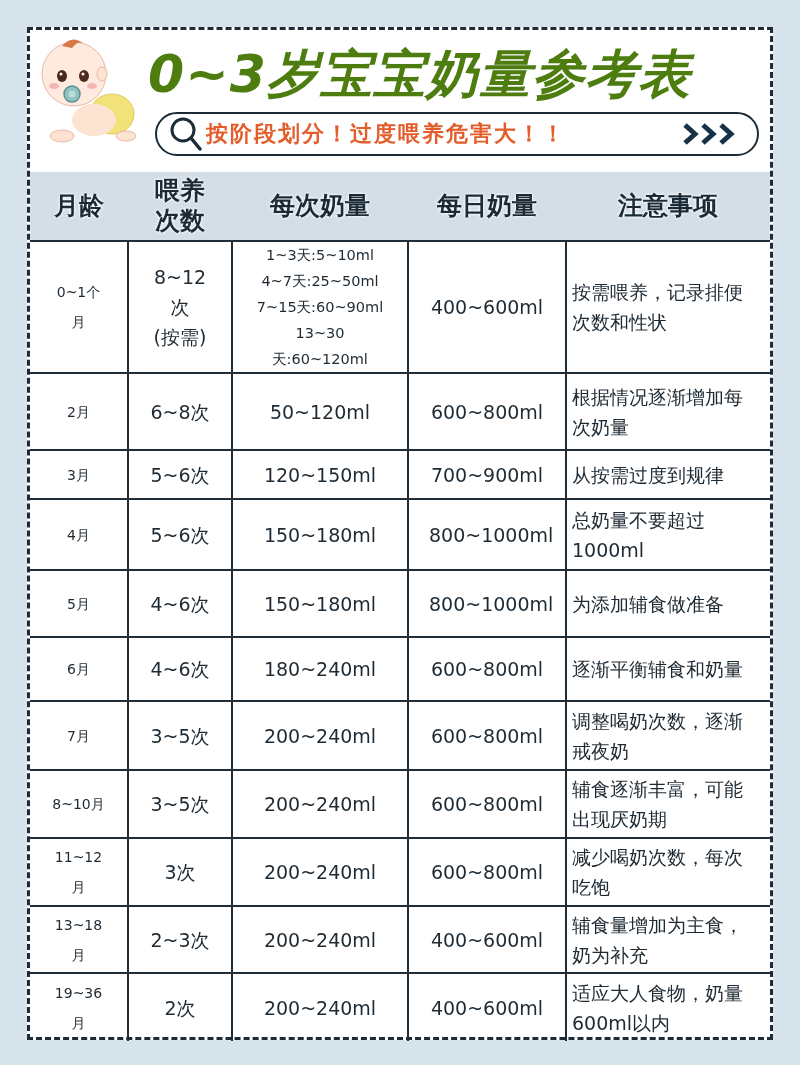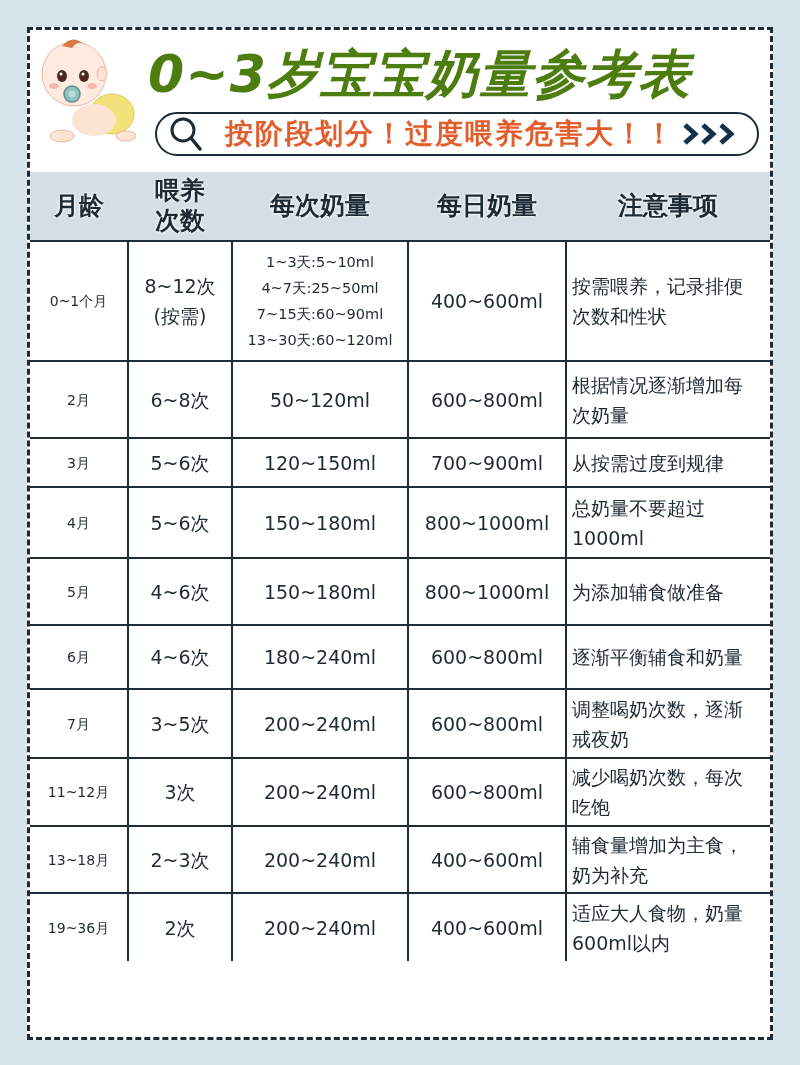--- a/index.html
+++ b/index.html
@@ -2,25 +2,25 @@
 <html><head>
 <meta charset="utf-8">
 <style>
   html,body{margin:0;padding:0;}
   body{width:800px;height:1065px;background:#d7e3eb;position:relative;overflow:hidden;font-family:"DejaVu Sans","Liberation Sans",sans-serif;color:#1e2a33;}
   .frame{position:absolute;left:27px;top:27px;width:746px;height:1013px;background:#ffffff;border:3px dashed #1c2b36;box-sizing:border-box;}
   .baby{position:absolute;left:32px;top:32px;width:112px;height:118px;}
   .title{position:absolute;left:148px;top:40px;width:615px;height:68px;font-size:52px;font-weight:bold;font-style:italic;color:#4d7c0f;letter-spacing:1px;white-space:nowrap;line-height:68px;font-family:"DejaVu Sans",sans-serif;}
   .pill{position:absolute;left:155px;top:112px;width:604px;height:44px;border:2px solid #1c2b36;border-radius:24px;box-sizing:border-box;background:#fff;display:flex;align-items:center;}
   .pill .mag{width:38px;height:38px;margin-left:10px;}
-  .pill .sub{color:#e35d2b;font-size:28px;font-weight:bold;margin-left:20px;letter-spacing:2px;white-space:nowrap;}
+  .pill .sub{color:#e35d2b;font-size:22px;font-weight:bold;margin-left:1px;letter-spacing:2px;white-space:nowrap;}
   .pill .arrows{margin-left:auto;margin-right:18px;width:58px;height:26px;}
   table{position:absolute;left:30px;top:172px;width:740px;border-collapse:collapse;table-layout:fixed;}
   th{background:#d3dee6;height:68px;font-size:25px;font-weight:bold;color:#1a2a36;text-shadow:0 0 3px #fff,0 0 3px #fff;padding:0;line-height:30px;border:none;}
-  td{border:2px solid #1f2d38;text-align:center;font-size:19px;color:#1e2a33;padding:0 14px;line-height:30px;}
+  td{border:2px solid #1f2d38;text-align:center;font-size:19px;color:#1e2a33;padding:0 20px;line-height:30px;}
   td:first-child{border-left:none;font-weight:normal;font-size:14px;}
   td:last-child{border-right:none;text-align:left;padding-left:5px;font-size:19px;}
   tr:last-child td{border-bottom:none;}
   .small{font-size:14.5px;line-height:26px;}
   .c0{width:98px}.c1{width:104px}.c2{width:176px}.c3{width:158px}.c4{width:204px}
 </style>
 </head>
 <body>
 
 <div class="frame"></div>
@@ -154,20 +154,31 @@
         <td>
           <div>3~5次</div>
         </td>
         <td>
           <div>200~240ml</div>
         </td>
         <td>600~800ml</td>
         <td>调整喝奶次数，逐渐戒夜奶</td>
       </tr>
       <tr style="height: 68px;">
+        <td>8~10月</td>
+        <td>
+          <div>3~5次</div>
+        </td>
+        <td>
+          <div>200~240ml</div>
+        </td>
+        <td>600~800ml</td>
+        <td>辅食逐渐丰富，可能出现厌奶期</td>
+      </tr>
+      <tr style="height: 68px;">
         <td>11~12月</td>
         <td>
           <div>3次</div>
         </td>
         <td>
           <div>200~240ml</div>
         </td>
         <td>600~800ml</td>
         <td>减少喝奶次数，每次吃饱</td>
       </tr>

